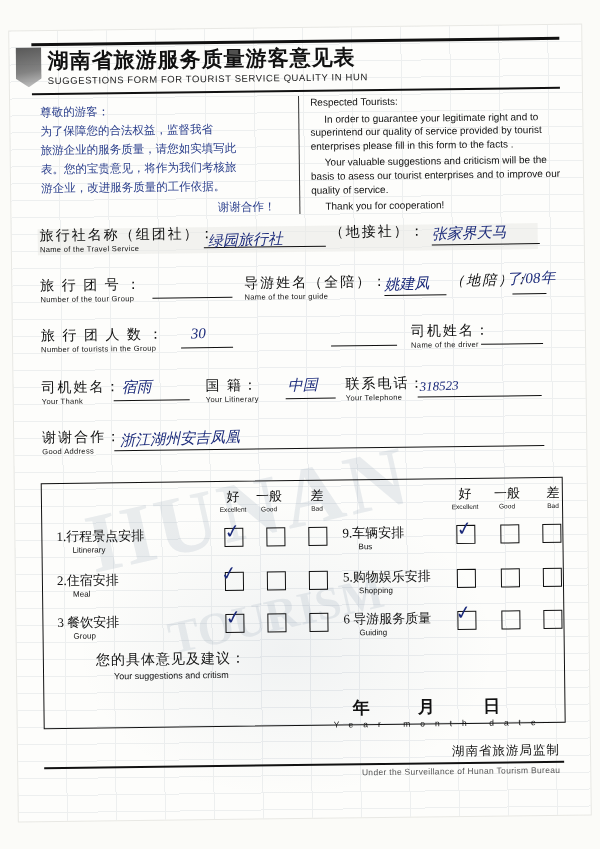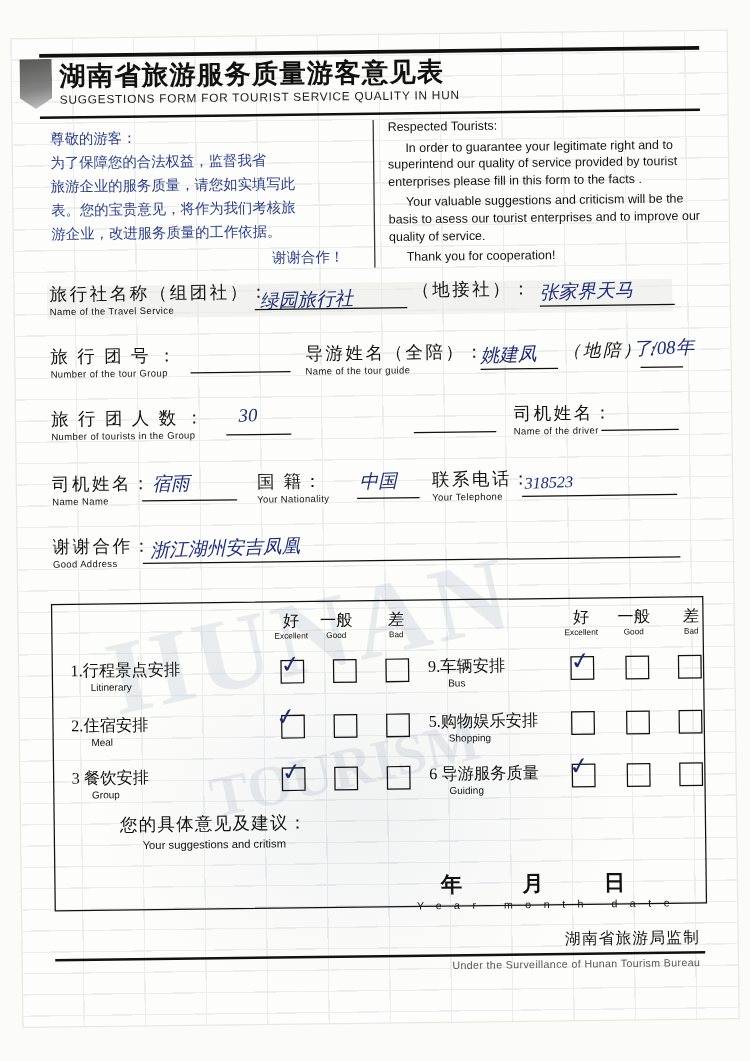--- a/index.html
+++ b/index.html
@@ -211,28 +211,28 @@
 
     <div class="fld" style="left:398px;top:296px;">
       <div class="lbl-cn">司机姓名：</div>
       <div class="lbl-en">Name of the driver</div>
     </div>
     <div class="uline" style="left:468px;top:318px;width:62px;"></div>
     <div class="hand" style="left:472px;top:300px;"></div>
 
     <div class="fld" style="left:28px;top:348px;">
       <div class="lbl-cn">司机姓名：</div>
-      <div class="lbl-en">Name        Name</div>
+      <div class="lbl-en">Your        Thank</div>
     </div>
     <div class="uline" style="left:100px;top:370px;width:76px;"></div>
     <div class="hand" style="left:108px;top:348px;">宿雨</div>
 
     <div class="fld" style="left:192px;top:348px;">
       <div class="lbl-cn">国      籍：</div>
-      <div class="lbl-en">Your    Nationality</div>
+      <div class="lbl-en">Your    Litinerary</div>
     </div>
     <div class="uline" style="left:272px;top:370px;width:50px;"></div>
     <div class="hand" style="left:274px;top:348px;">中国</div>
 
     <div class="fld" style="left:332px;top:348px;">
       <div class="lbl-cn">联系电话：</div>
       <div class="lbl-en">Your      Telephone</div>
     </div>
     <div class="uline" style="left:404px;top:370px;width:124px;"></div>
     <div class="hand sm" style="left:406px;top:352px;">318523</div>

